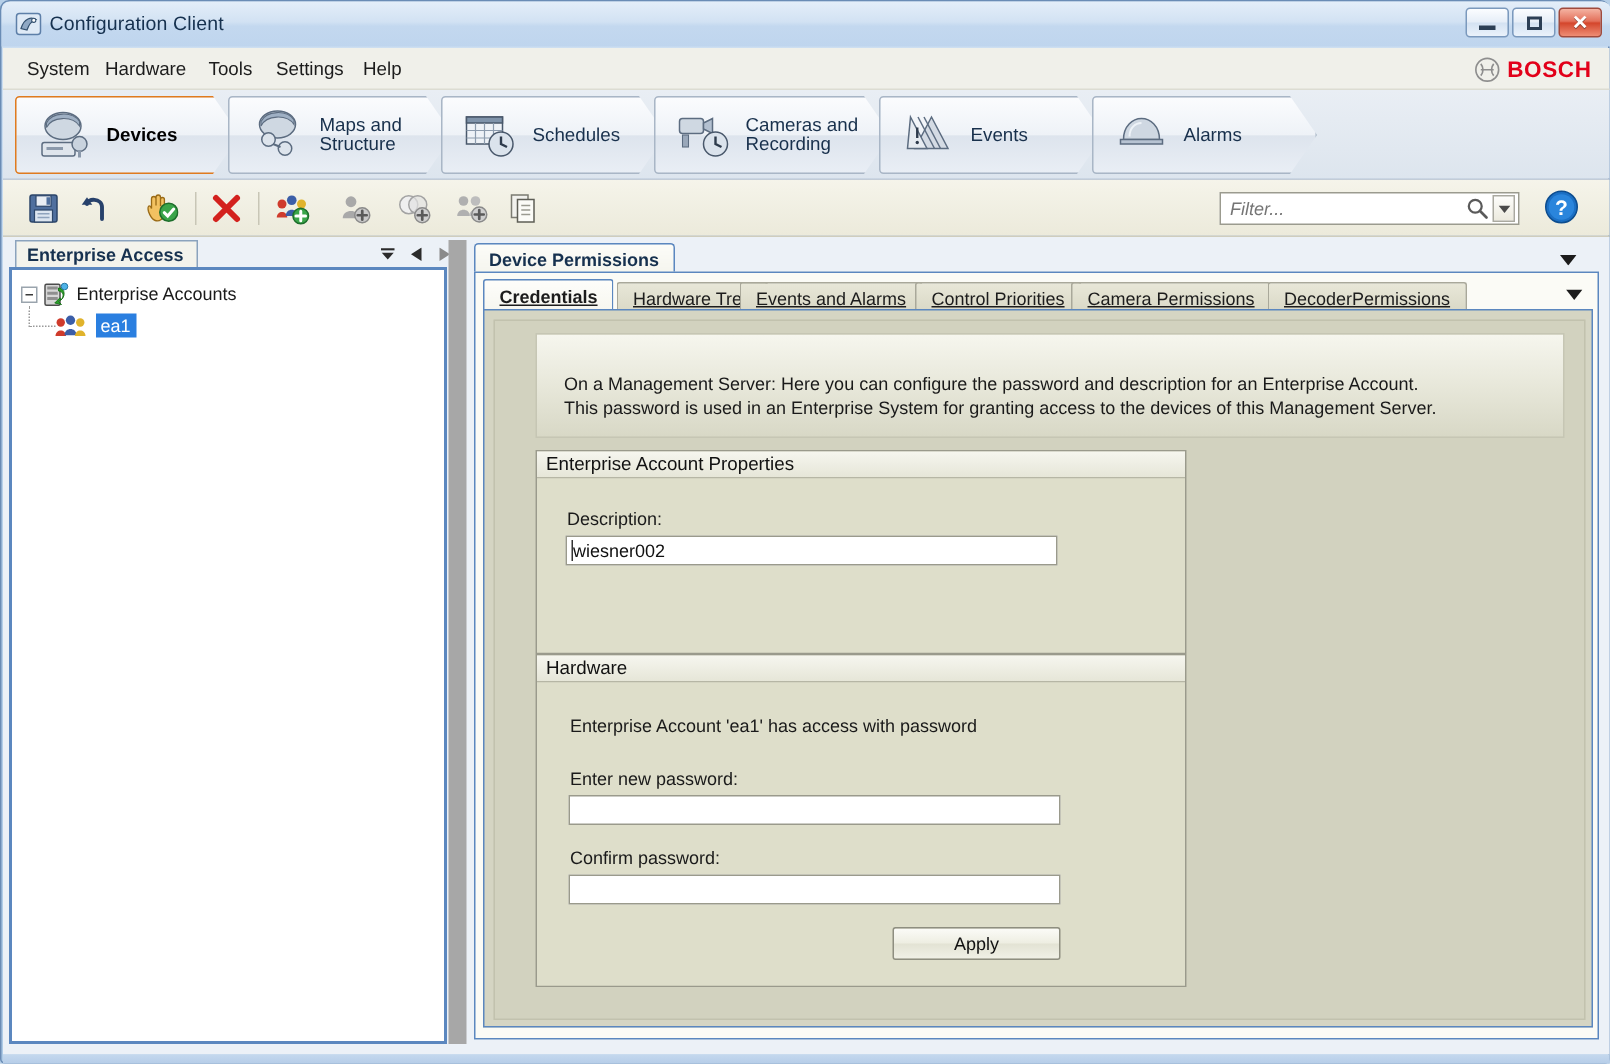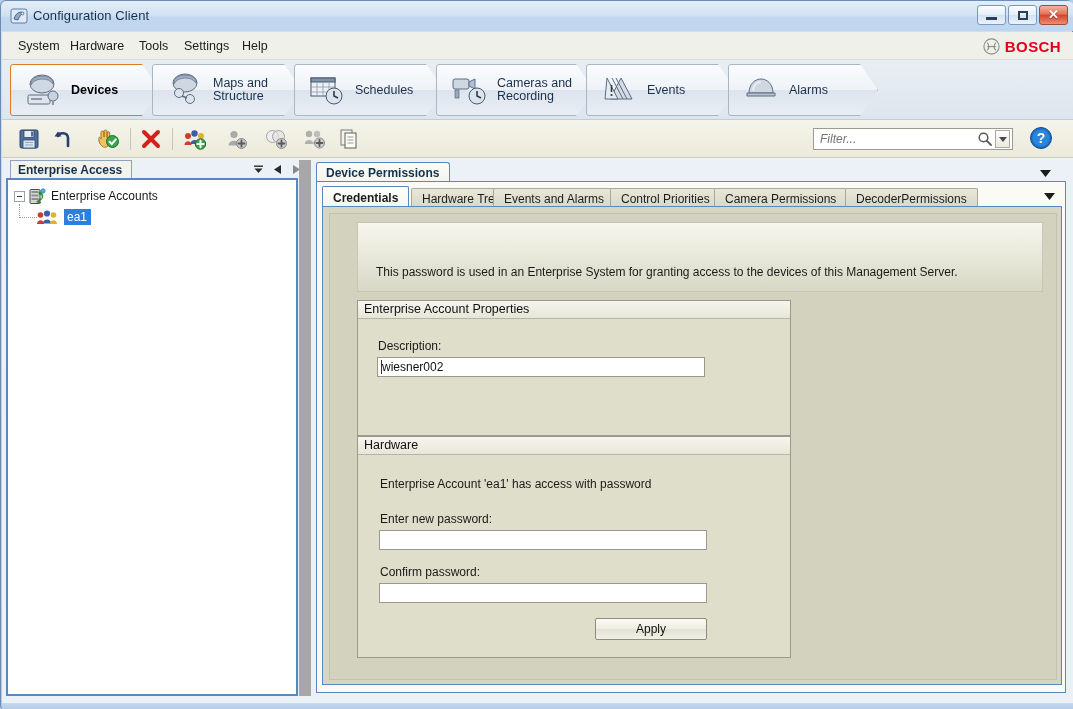--- a/index.html
+++ b/index.html
@@ -208,20 +208,21 @@
   #inner-tabs {
     position: absolute; left: 5px; top: 4px; width: 740px; height: 22px;
   }
   .itab {
     position: absolute; top: 2px; height: 20px;
     padding: 3px 10px 0 10px;
     font-size: 12px; color: #1c1c1c;
     background: linear-gradient(180deg,#e8e7d8 0%, #d9d8c6 100%);
     border: 1px solid #a9a89a; border-bottom: none;
     border-radius: 2px 2px 0 0;
+    text-decoration: underline;
   }
   .itab.active {
     top: 0; height: 22px; padding-top: 4px;
     background: linear-gradient(180deg,#fdfdfa 0%, #f6f6ef 100%);
     border: 1px solid #5b87bf; border-bottom: none;
     font-weight: bold;
   }
   #itab-drop {
     position: absolute; right: 6px; top: 4px; width: 14px; height: 12px;
     display: flex; align-items: center; justify-content: center;
@@ -639,20 +640,21 @@
             <svg width="11" height="7" viewBox="0 0 11 7">
                 <path d="M0 0 L11 0 L5.5 7 Z" fill="#1c1c1c"></path>
               </svg>
           </span>
         </div>
 
         <div id="inner-pane">
           <div id="pane-inner">
 
             <div id="infobox">
+              <span class="info-line" style="top:26px;">On a Management Server: Here you can configure the password and description for an Enterprise Account.</span>
               <span class="info-line" style="top:42px;">This password is used in an Enterprise System for granting access to the devices of this Management Server.</span>
             </div>
 
             <div class="groupbox" style="left:27px; top:86px; height:136px;">
               <div class="gb-head">Enterprise Account Properties</div>
               <div class="gb-body" style="height:116px;">
                 <span class="fld-label" style="left:20px; top:20px;">Description:</span>
                 <input class="fld-input" style="left: 19px; top: 38px; width: 328px;" type="text" id="desc-input" value="wiesner002">
                 <span class="caret" style="left:23px; top:41px; height:14px;"></span>
               </div>

